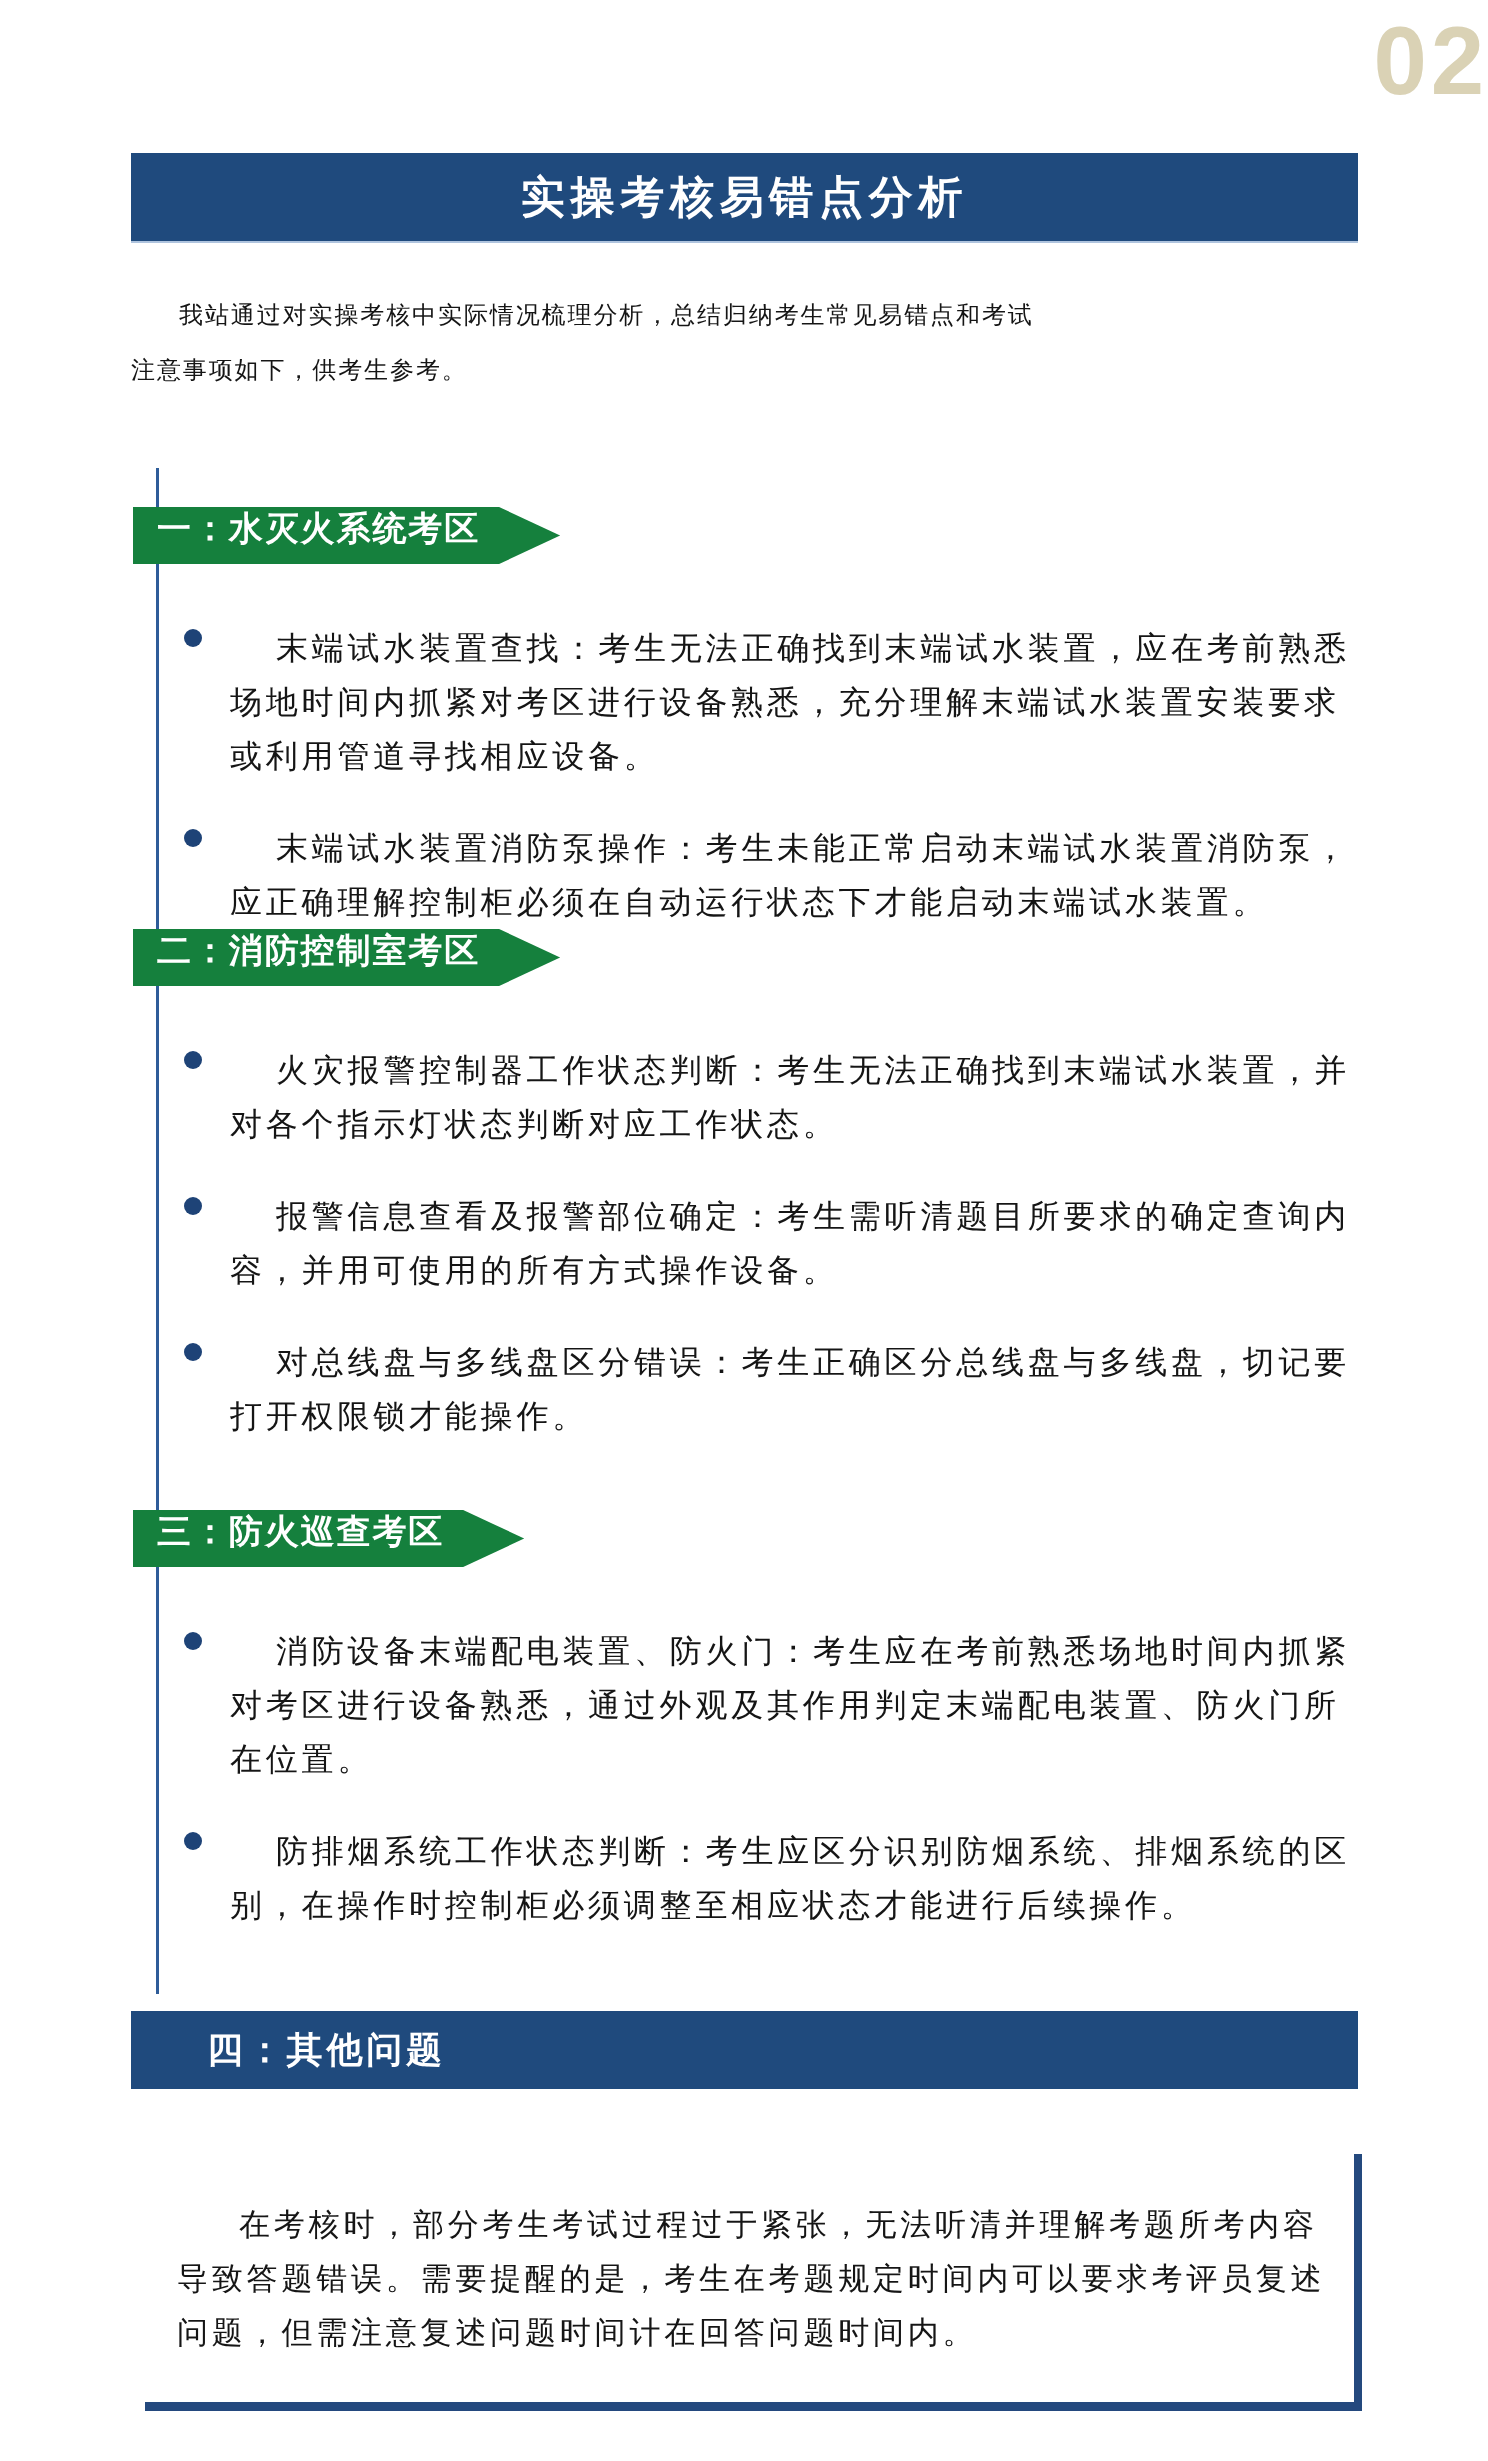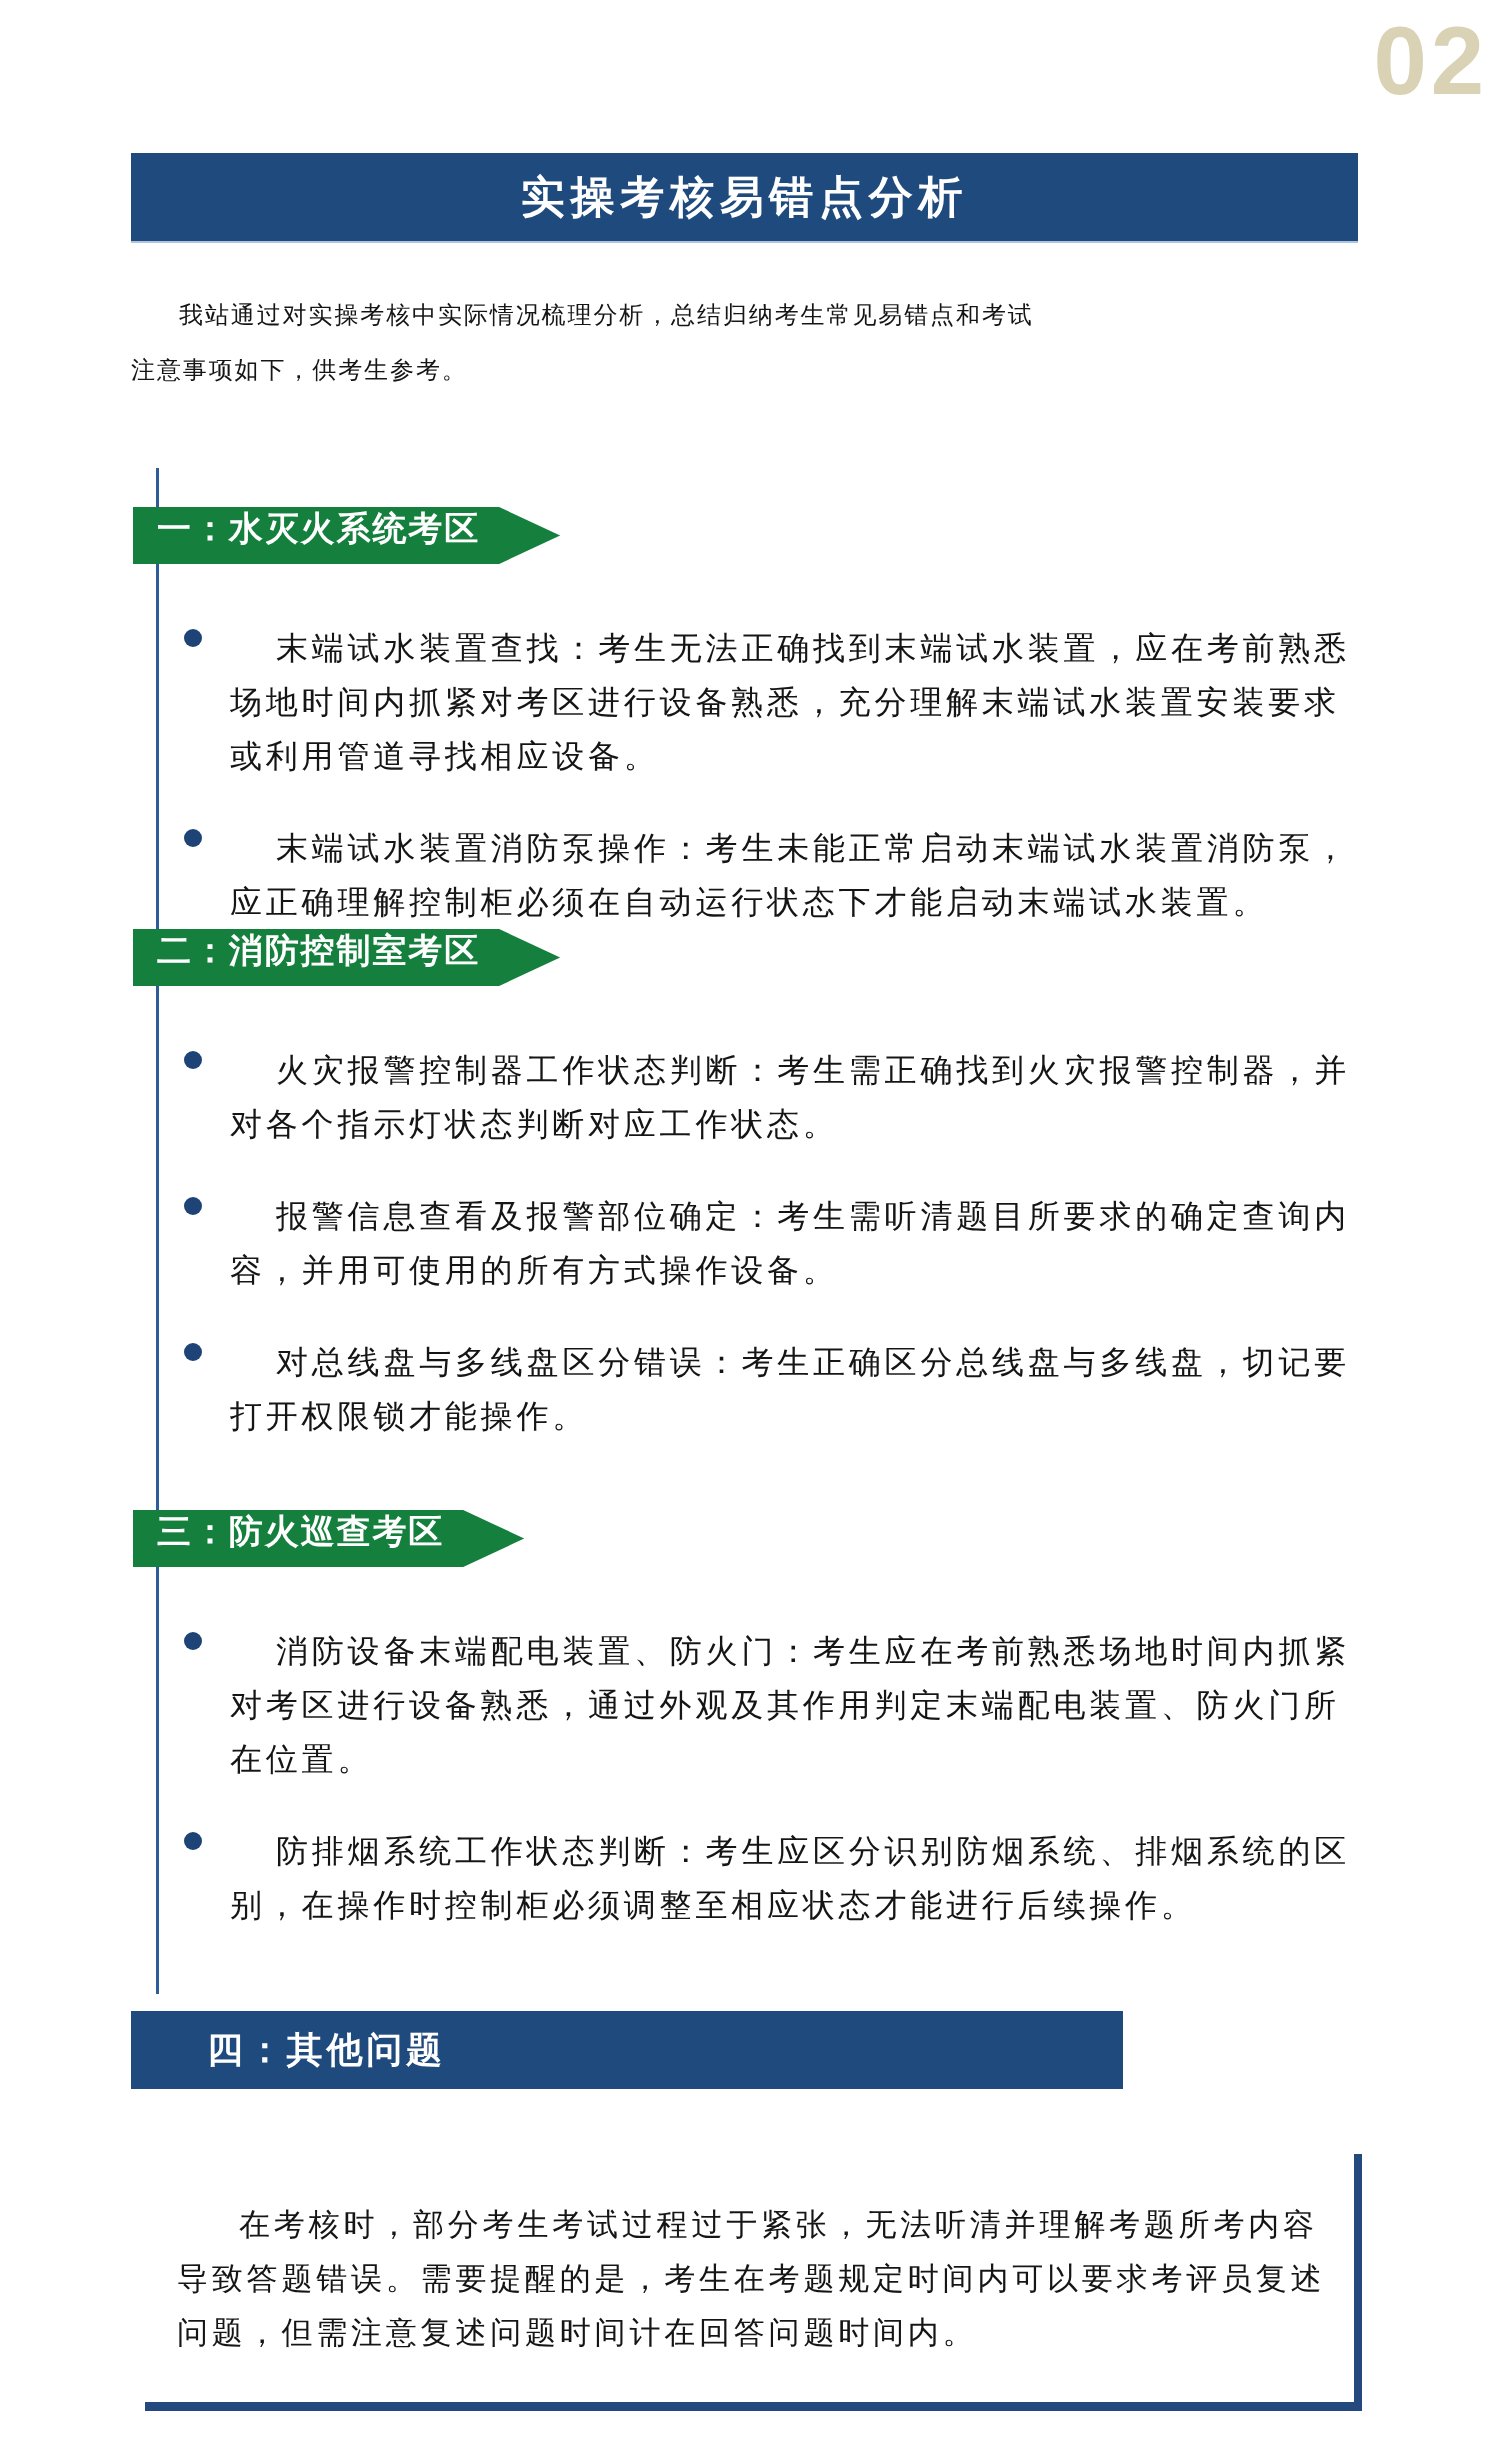--- a/index.html
+++ b/index.html
@@ -126,21 +126,21 @@
     letter-spacing: 3.8px;
     text-indent: 46px;
     white-space: pre-wrap;
   }
 
   
   .other-bar {
     position: absolute;
     top: 2011px;
     left: 131px;
-    width: 992px;
+    width: 1227px;
     height: 78px;
     background: #1F4A7D;
     display: flex;
     align-items: center;
   }
   .other-bar .other-label {
     color: #ffffff;
     font-size: 36px;
     font-weight: 700;
     letter-spacing: 3.8px;
@@ -203,21 +203,21 @@
       </li>
     </ul>
 
     
     <div class="banner banner-2">
       <span class="banner-label">二：消防控制室考区</span>
     </div>
     <ul class="bullet-list">
       <li class="bullet first">
         <span class="bullet-dot"></span>
-        <div class="bullet-text">火灾报警控制器工作状态判断：考生需正确找到火灾报警控制器，并
+        <div class="bullet-text">火灾报警控制器工作状态判断：考生无法正确找到末端试水装置，并
 对各个指示灯状态判断对应工作状态。</div>
       </li>
       <li class="bullet">
         <span class="bullet-dot"></span>
         <div class="bullet-text">报警信息查看及报警部位确定：考生需听清题目所要求的确定查询内
 容，并用可使用的所有方式操作设备。</div>
       </li>
       <li class="bullet">
         <span class="bullet-dot"></span>
         <div class="bullet-text">对总线盘与多线盘区分错误：考生正确区分总线盘与多线盘，切记要

